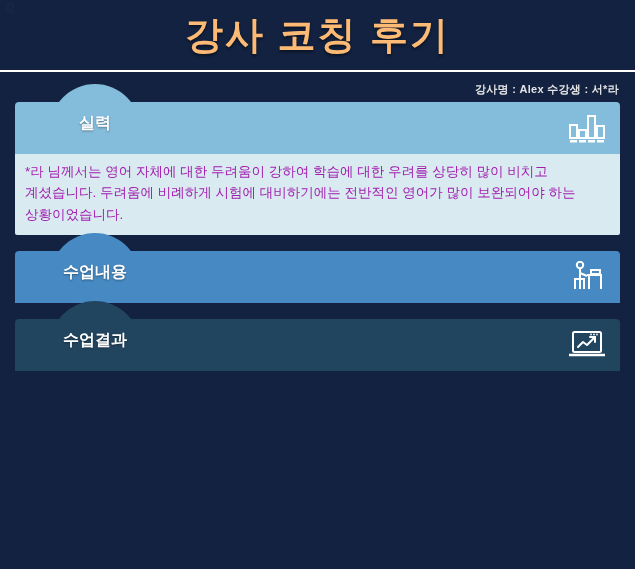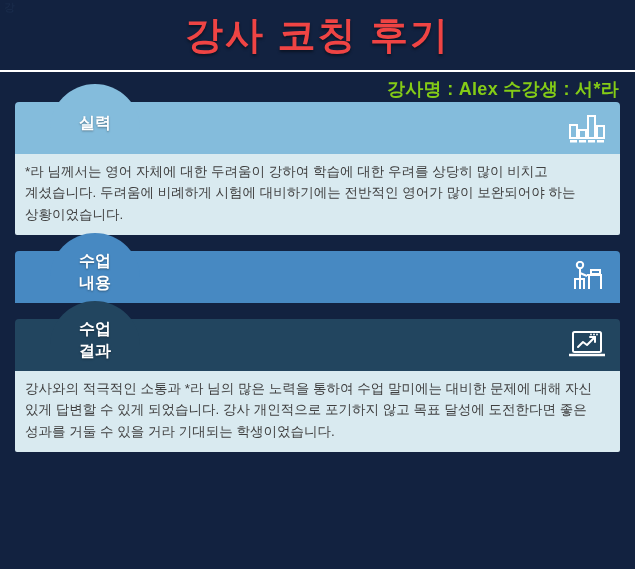--- a/index.html
+++ b/index.html
@@ -18,21 +18,21 @@
   
   .title-bar {
     height: 70px;
     display: flex;
     align-items: center;
     justify-content: center;
     border-bottom: 2px solid #ffffff;
     position: relative;
   }
   .page-title {
-    color: #ef4444;
+    color: #fdba74;
     font-size: 38px;
     font-weight: bold;
     letter-spacing: 2px;
     text-shadow: 0 2px 3px rgba(0,0,0,0.45);
   }
   .corner-mark {
     position: absolute;
     left: 4px;
     top: 2px;
     font-size: 11px;
@@ -43,22 +43,22 @@
   
   .meta-line {
     height: 26px;
     display: flex;
     align-items: center;
     justify-content: flex-end;
     padding-right: 16px;
     padding-top: 4px;
   }
   .meta-text {
-    color: #84cc16;
-    font-size: 18px;
+    color: #e5e5e5;
+    font-size: 11px;
     font-weight: bold;
     letter-spacing: 0.3px;
   }
 
   
   .sections {
     padding: 0 15px;
   }
   .section {
     margin-bottom: 16px;
@@ -72,21 +72,21 @@
   }
   .pill {
     position: absolute;
     left: 35px;
     top: -18px;
     width: 90px;
     height: 70px;
     border-top-left-radius: 45px;
     border-top-right-radius: 45px;
     display: flex;
-    flex-direction: column;
+    flex-direction: row;
     align-items: center;
     justify-content: center;
     box-sizing: border-box;
     padding-top: 8px;
   }
   .pill-line {
     color: #ffffff;
     font-size: 16px;
     font-weight: bold;
     line-height: 1.35;
@@ -101,21 +101,21 @@
     width: 38px;
     height: 34px;
     display: flex;
     align-items: center;
     justify-content: center;
   }
   .head-icon svg { display: block; }
 
   .section-body {
     background: #d9eaf0;
-    color: #404040;
+    color: #a21caf;
     font-size: 13.5px;
     line-height: 1.58;
     padding: 7px 10px 10px 10px;
     box-sizing: border-box;
     border-bottom-left-radius: 2px;
     border-bottom-right-radius: 2px;
     word-break: keep-all;
   }
 
   
@@ -195,16 +195,15 @@
           <rect x="5" y="2" width="28" height="20" rx="1.5" fill="none" stroke="#ffffff" stroke-width="2"></rect>
           <line x1="1" y1="25" x2="37" y2="25" stroke="#ffffff" stroke-width="2.5"></line>
           <polyline points="10,17 15,12 19,15 27,7" fill="none" stroke="#ffffff" stroke-width="2" stroke-linejoin="round" stroke-linecap="round"></polyline>
           <polyline points="22,7 27,7 27,12" fill="none" stroke="#ffffff" stroke-width="2" stroke-linejoin="round" stroke-linecap="round"></polyline>
           <circle cx="23" cy="4.5" r="0.9" fill="#ffffff"></circle>
           <circle cx="26" cy="4.5" r="0.9" fill="#ffffff"></circle>
           <circle cx="29" cy="4.5" r="0.9" fill="#ffffff"></circle>
         </svg>
       </div>
     </div>
-    <div class="section-body">강사와의 적극적인 소통과 *라 님의 많은 노력을 통하여 수업 말미에는 대비한 문제에 대해 자신 있게 답변할 수 있게 되었습니다. 강사 개인적으로 포기하지 않고 목표 달성에 도전한다면 좋은 성과를 거둘 수 있을 거라 기대되는 학생이었습니다.</div>
   </div>
 
 </div>
 
 </body></html>

